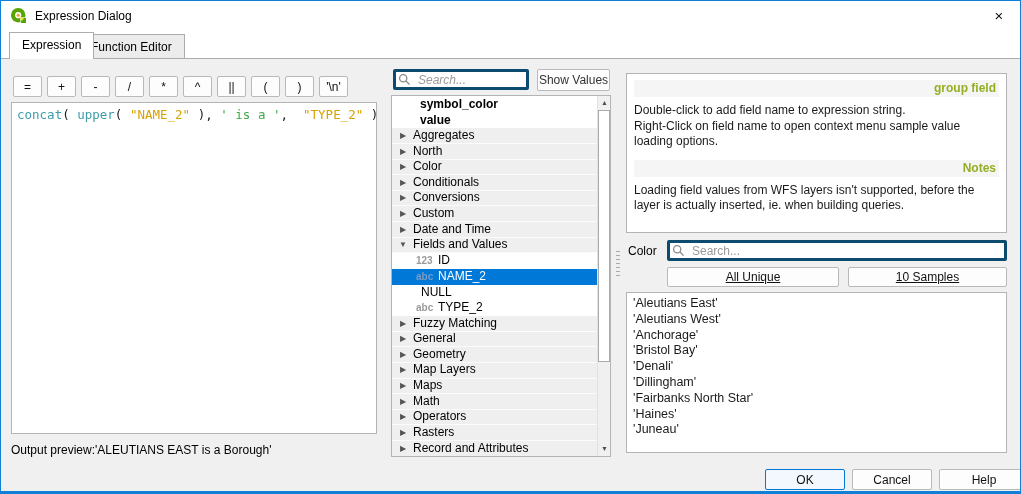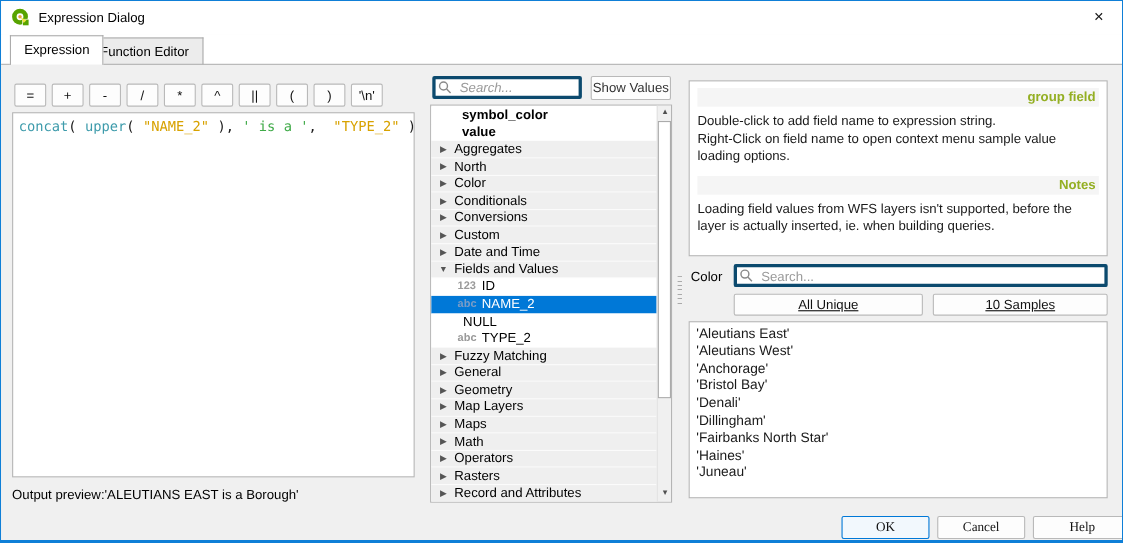--- a/index.html
+++ b/index.html
@@ -79,21 +79,21 @@
   .values-search .search-input::placeholder { color:#9a9a9a; }
   .uniq-btn { position:absolute; top:266px; height:20px; background:#fdfdfd; border:1px solid #b9b9b9;
               border-radius:2px; font-size:12px; color:#111;text-decoration:underline; }
   .all-unique { left:666px; width:172px; }
   .ten-samples { left:847px; width:159px; }
   .values-list { position:absolute; left:625px; top:291px; width:381px; height:161px; background:#fff;
                  border:1px solid #b4b4b4; padding:3px 6px; font-size:12.5px; line-height:15.8px;
                  color:#1a1a1a; overflow:hidden; }
   
   .footer-btn { position:absolute; top:468px; height:21px; background:#fdfdfd; border:1px solid #b9b9b9;
-                border-radius:2px; font-size:12px; color:#111;font-family:Liberation Serif, serif; }
+                border-radius:2px; font-size:12px; color:#111; }
   .ok-btn { left:764px; width:80px; border-color:#0078d7; background:#f2f8fd; }
   .cancel-btn { left:851px; width:80px; }
   .help-btn { left:938px; width:90px; }
   
   .splitter { position:absolute; left:615px; top:250px; width:4px; height:26px;
               background:repeating-linear-gradient(to bottom,#aaa 0 1px,transparent 1px 4px); }
 </style>
 </head>
 <body>
 

